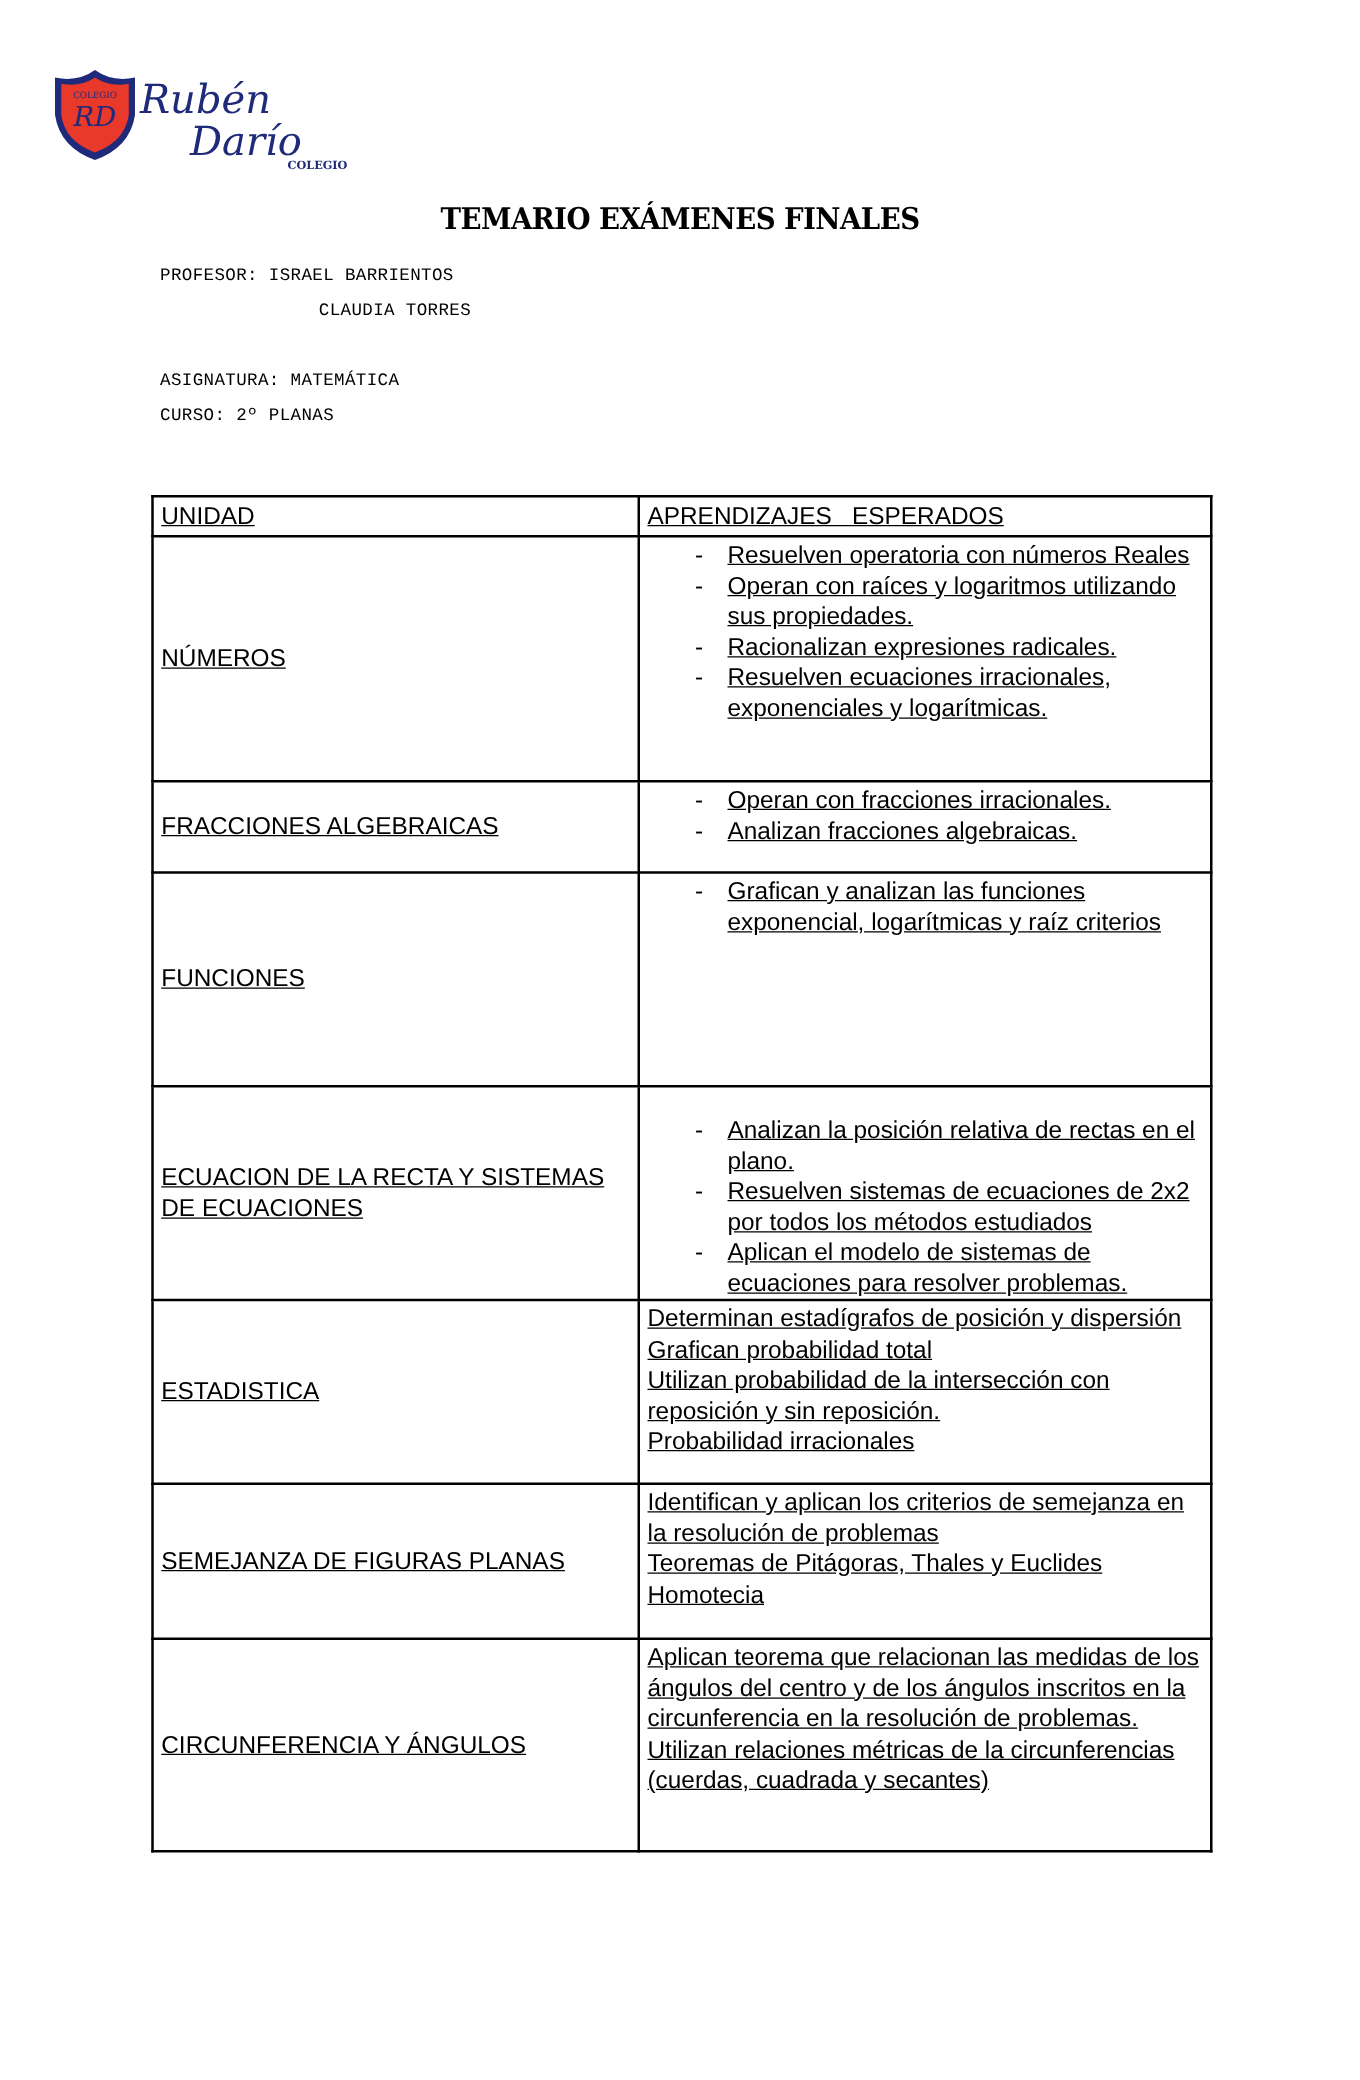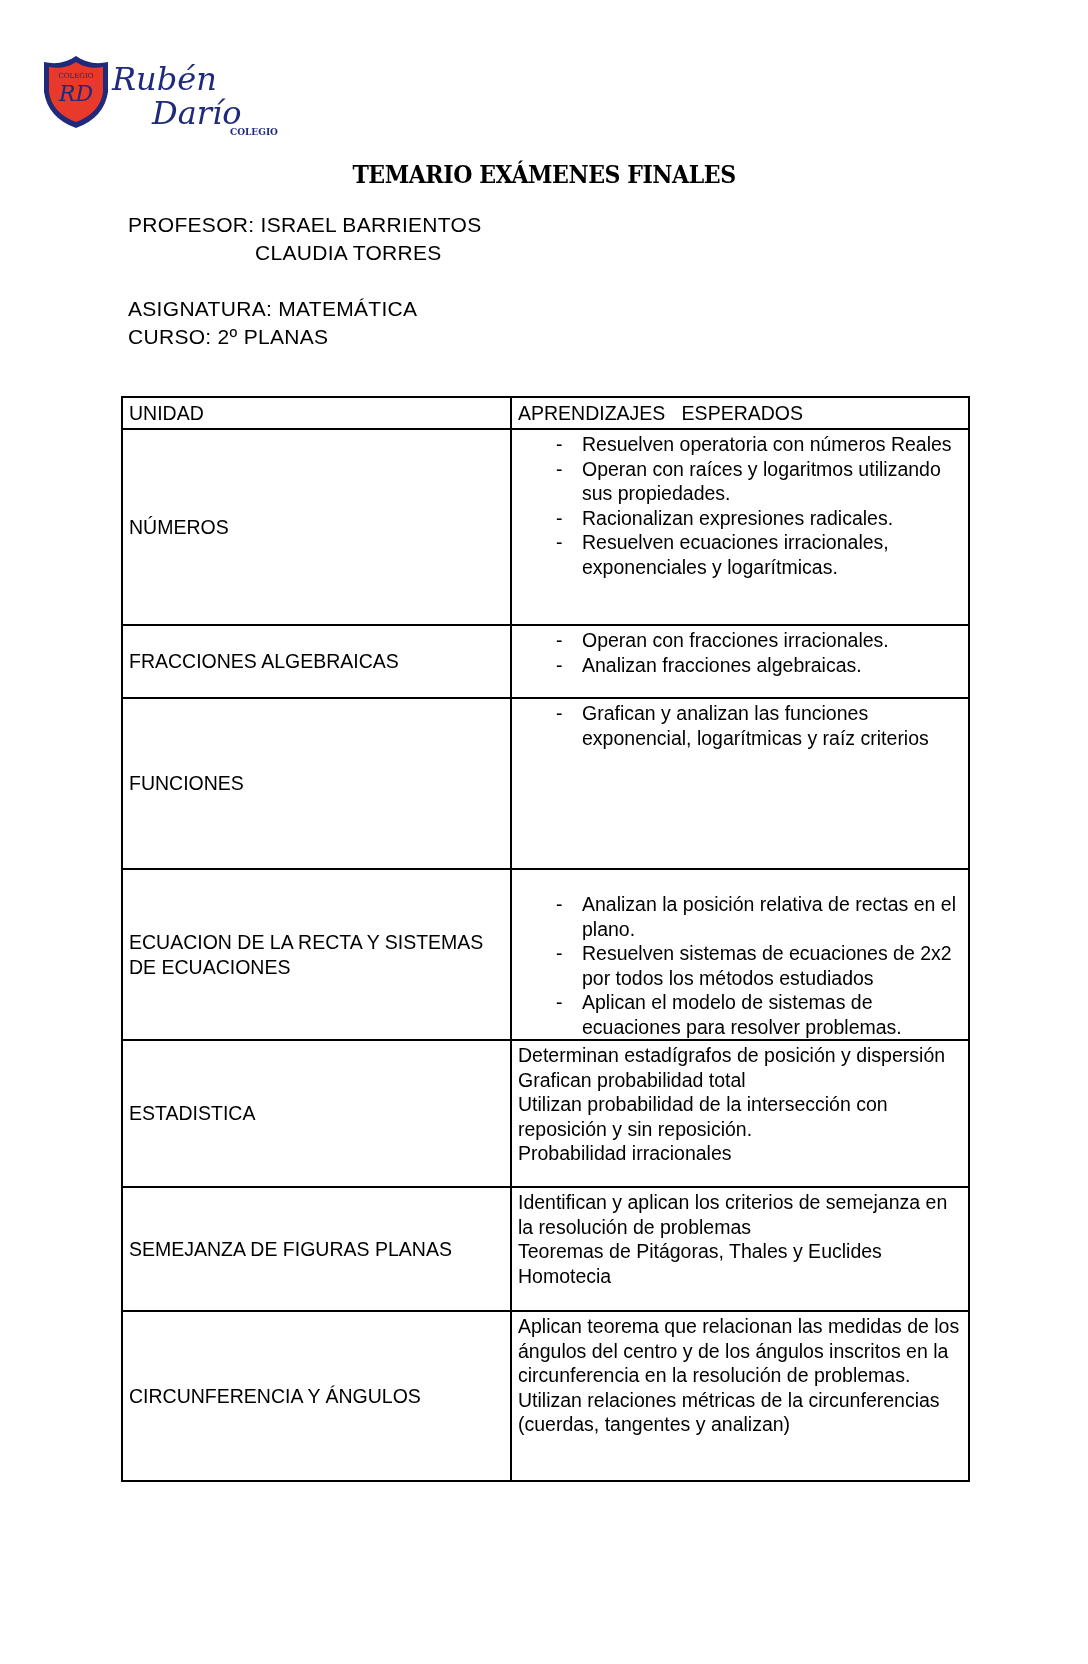--- a/index.html
+++ b/index.html
@@ -1,23 +1,23 @@
 <!DOCTYPE html>
 <html><head>
 <meta charset="utf-8">
 <style>
   html,body{margin:0;padding:0;background:#fff;}
   body{width:1088px;height:1664px;position:relative;overflow:hidden;color:#000;}
   .logo{position:absolute;left:40px;top:56px;width:240px;height:80px;}
   .title{position:absolute;left:0;width:1088px;top:160px;text-align:center;
     font-family:"DejaVu Serif",serif;font-weight:bold;font-size:24px;letter-spacing:-0.5px;transform:scaleX(0.92);}
-  .meta{position:absolute;left:128px;font-family:Liberation Sans, sans-serif;font-size:21px;letter-spacing:0.3px;}
+  .meta{position:absolute;left:128px;font-family:Liberation Mono, monospace;font-size:14px;letter-spacing:0.3px;}
   table{position:absolute;left:121px;top:396px;width:849px;border-collapse:collapse;
     font-family:"Liberation Sans",sans-serif;font-size:19.5px;line-height:24.5px;}
-  td{border:2px solid #000;vertical-align:middle;padding:0 6px;}
+  td{border:2px solid #000;vertical-align:middle;padding:0 6px;text-decoration:underline;}
   td.c1{width:375px;}
   td.c2{vertical-align:top;padding-top:2px;}
   ul.dash{list-style:none;margin:0;padding:0 0 0 38px;}
   ul.dash li{position:relative;padding-left:26px;}
   ul.dash li:before{content:"-";position:absolute;left:0;}
   .plain div{}
 </style>
 </head>
 <body>
 
@@ -103,18 +103,18 @@
             <div>Teoremas de Pitágoras,  Thales y  Euclides</div>
             <div>Homotecia</div>
           </div>
         </td>
   </tr>
   <tr style="height:170px">
     <td class="c1">CIRCUNFERENCIA Y ÁNGULOS</td>
     <td class="c2">
           <div class="plain">
             <div>Aplican  teorema que relacionan las medidas de los ángulos del centro y de los ángulos inscritos en la circunferencia en la resolución de problemas.</div>
-            <div>Utilizan relaciones métricas de la circunferencias (cuerdas, tangentes y analizan)</div>
+            <div>Utilizan relaciones métricas de la circunferencias (cuerdas, cuadrada y secantes)</div>
           </div>
         </td>
   </tr>
 </tbody>
   </table>
 
 </body></html>

